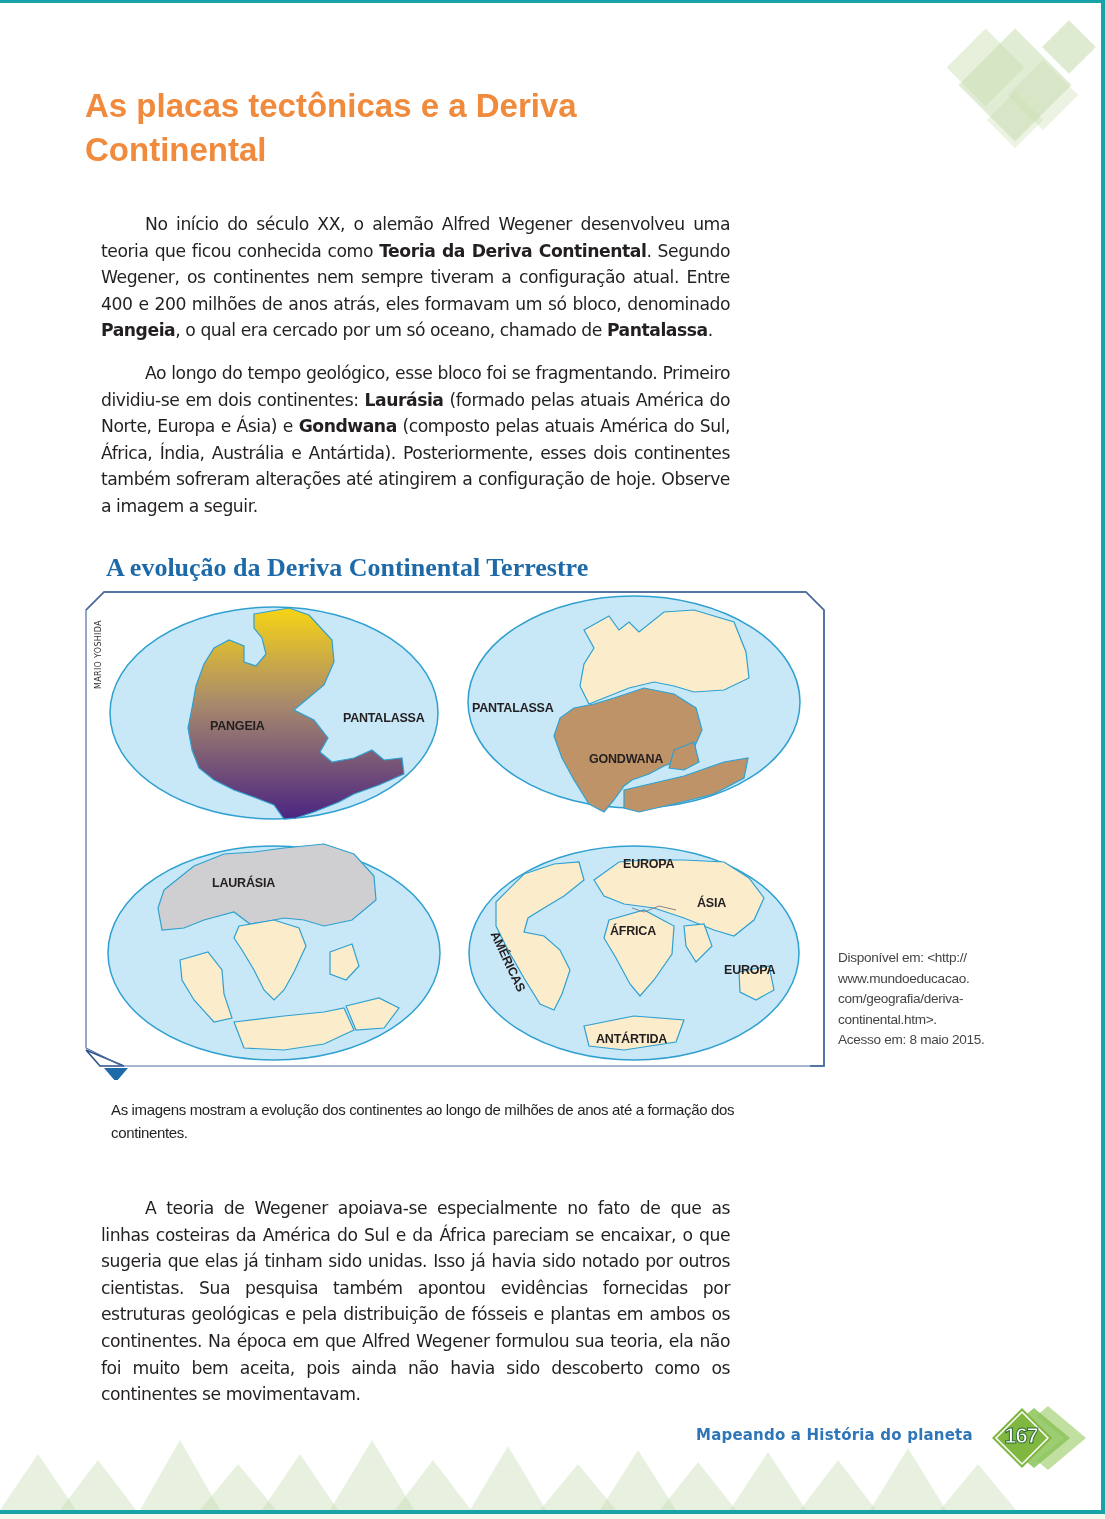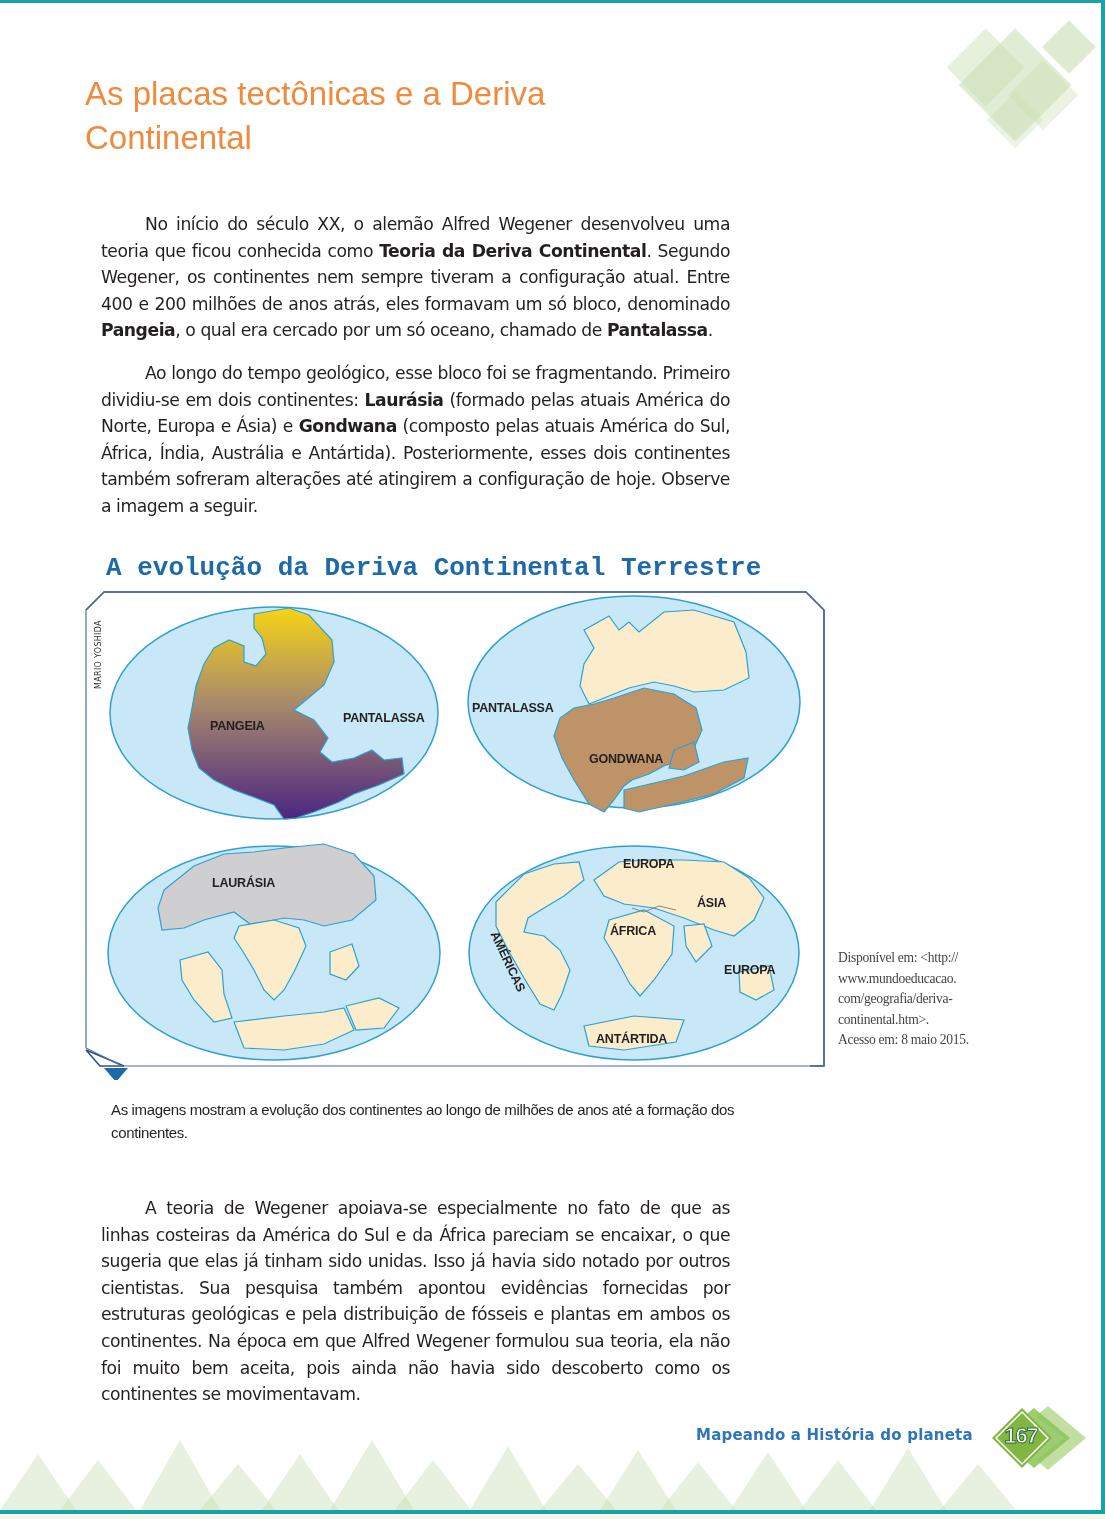--- a/index.html
+++ b/index.html
@@ -12,56 +12,56 @@
   .page-border-top { position: absolute; left: 0; top: 0; width: 1105px; height: 3px; background: #17a3a8; }
   .page-border-right { position: absolute; right: 0; top: 0; width: 4px; height: 1519px; background: #17a3a8; }
   .page-border-bottom { position: absolute; left: 0; top: 1510px; width: 1105px; height: 4px; background: #17a3a8; }
   .page-bottom-fill { position: absolute; left: 0; top: 1514px; width: 1105px; height: 5px; background: #f4f8ec; }
 
   .deco { position: absolute; }
   .diamond { position: absolute; transform: rotate(45deg); background: #c9ddb0; opacity: 0.45; }
   .tri { position: absolute; width: 0; height: 0; border-left: 38px solid transparent; border-right: 38px solid transparent; border-bottom: 56px solid rgba(190,215,165,0.35); }
 
   .title {
-    position: absolute; left: 85px; top: 72px; width: 560px;
-    font-family: "Liberation Sans", sans-serif; font-weight: normal;
+    position: absolute; left: 85px; top: 84px; width: 560px;
+    font-family: "Liberation Sans", sans-serif; font-weight: bold;
     font-size: 33px; line-height: 44px; color: #f08a3c; margin: 0;
   }
 
   .body-text {
     position: absolute; left: 85px; width: 661px;
     font-family: "DejaVu Sans", sans-serif; font-size: 17.2px; line-height: 26.6px;
     text-align: justify; color: #231f20; margin: 0;
     letter-spacing: -0.45px;
   }
   .body-text p { margin: 16px; text-indent: 44px; }
   .body-text b { font-weight: bold; }
 
   .fig-title {
     position: absolute; left: 106px; top: 553px;
-    font-family: Liberation Mono, monospace; font-weight: bold;
+    font-family: Liberation Serif, serif; font-weight: bold;
     font-size: 26px; color: #1e6aa8; margin: 0;
   }
 
   .credit-vertical {
     position: absolute; left: 58px; top: 650px; transform: rotate(-90deg); transform-origin: center;
     font-family: "DejaVu Sans", sans-serif; font-size: 8px; color: #333; letter-spacing: 0.3px; white-space: nowrap;
     width: 80px; text-align: center;
   }
 
   .map-frame { position: absolute; left: 84px; top: 590px; width: 745px; height: 490px; }
 
   .map-label {
     position: absolute; font-family: "Liberation Sans", sans-serif; font-weight: bold;
     font-size: 12.5px; color: #231f20; white-space: nowrap; letter-spacing: -0.2px;
   }
 
   .source-note {
     position: absolute; left: 838px; top: 948px; width: 200px;
-    font-family: Liberation Serif, serif; font-size: 13.6px; line-height: 20.5px; color: #444;
+    font-family: Liberation Sans, sans-serif; font-size: 13.6px; line-height: 20.5px; color: #444;
     letter-spacing: -0.3px;
   }
 
   .fig-caption {
     position: absolute; left: 111px; top: 1098px; width: 690px;
     font-family: "Liberation Sans", sans-serif; font-size: 15px; line-height: 23px; color: #231f20;
     letter-spacing: -0.35px; font-weight: 400;
   }
 
   .footer-text {

